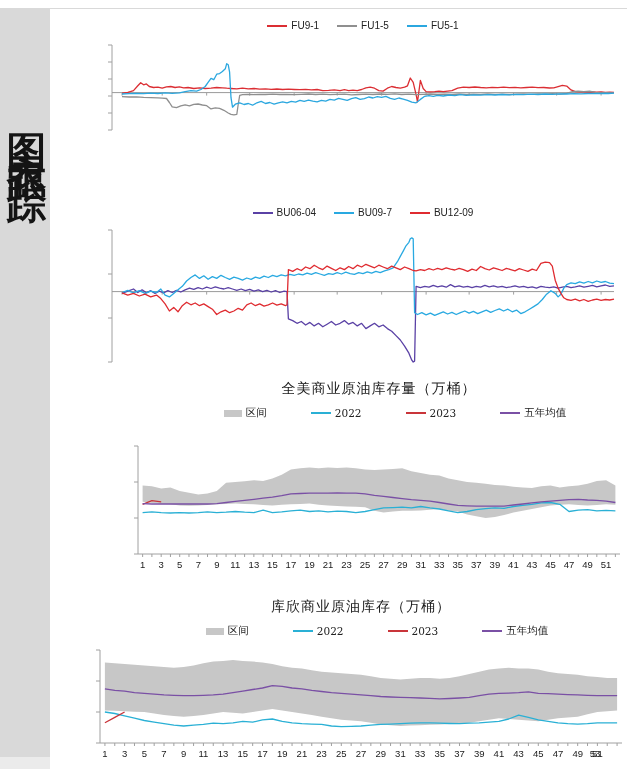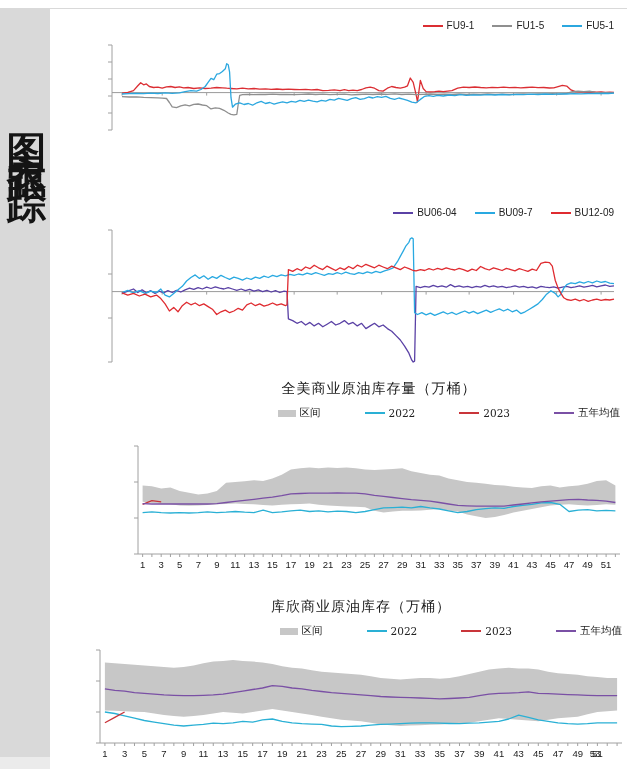--- a/index.html
+++ b/index.html
@@ -6,21 +6,21 @@
   .page{position:relative;width:627px;height:769px;background:#ffffff;overflow:hidden;
         font-family:"Liberation Sans",sans-serif;}
   .topline{position:absolute;top:8px;left:0;width:627px;height:1px;background:#d9d9d9;}
   .sidebar{position:absolute;left:0;top:9px;width:50px;height:748px;background:#d9d9d9;}
   .sidebar-foot{position:absolute;left:0;top:757px;width:50px;height:12px;background:#ebebeb;}
   .side-title{position:absolute;left:7px;top:102px;writing-mode:vertical-rl;text-orientation:upright;
         font-family:"DejaVu Serif","Liberation Serif",serif;font-weight:bold;font-size:40px;
         letter-spacing:16px;color:#141414;line-height:1;}
   .chart-title{position:absolute;text-align:center;font-family:"DejaVu Serif","Liberation Serif",serif;
         font-size:14px;color:#1a1a1a;letter-spacing:1px;white-space:nowrap;}
-  .legend{position:absolute;display:flex;justify-content:flex-end;align-items:center;}
+  .legend{position:absolute;display:flex;justify-content:center;align-items:center;}
   .legend-item{display:flex;align-items:center;white-space:nowrap;}
   .sw-line{display:inline-block;width:20px;height:2px;margin-right:4px;}
   .sw-band{display:inline-block;width:18px;height:7px;margin-right:4px;}
   .lg-sans{font-size:10px;color:#222;}
   .lg-serif{font-family:"DejaVu Serif","Liberation Serif",serif;font-size:10.5px;color:#222;margin-left:32px;}
   .xlab-wk{position:absolute;font-size:9.5px;color:#1a1a1a;text-align:center;width:18px;}
   svg.plot{position:absolute;overflow:visible;}
 </style>
 </head>
 <body>

